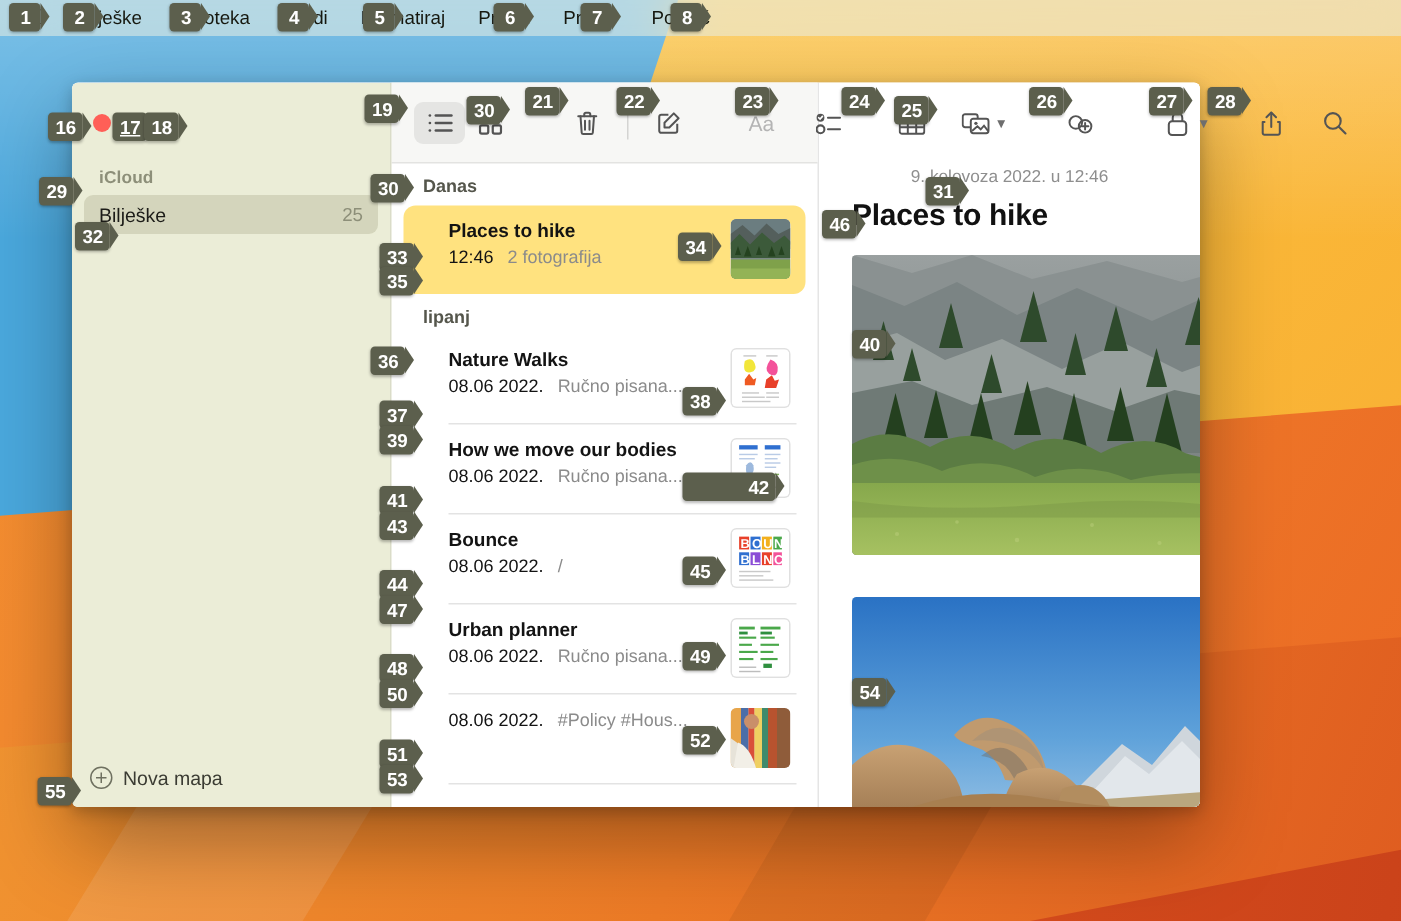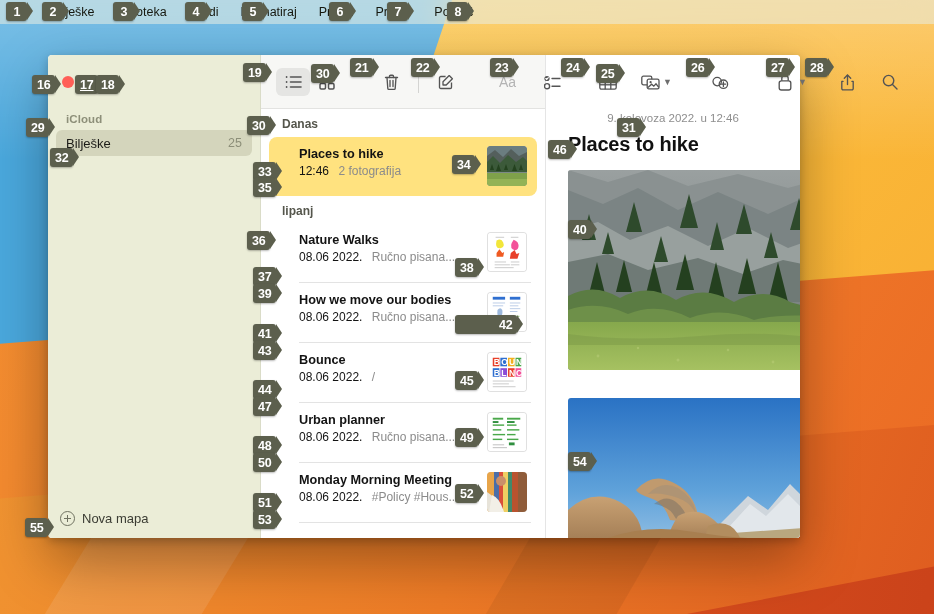--- a/index.html
+++ b/index.html
@@ -443,21 +443,20 @@
               <rect x="5" y="33" width="12" height="1"></rect>
               <rect x="5" y="36" width="15" height="1"></rect>
             </g>
           </svg>
         </div>
       </div>
       <div class="nl-sep"></div>
 
       <div class="nl-item">
         <div class="nl-text">
-          <div class="nl-title">Monday Morning Meeting</div>
           <div class="nl-meta">
             <span>08.06 2022.</span>
             <span class="snip">#Policy #Hous...</span>
           </div>
         </div>
         <div class="nl-thumb photo">
           <svg viewBox="0 0 40 40" preserveAspectRatio="none">
             <rect width="40" height="40" fill="#d8cfc0"></rect>
             <rect x="0" y="0" width="7" height="40" fill="#e8a54a"></rect>
             <rect x="7" y="0" width="5" height="40" fill="#4b6ea8"></rect>

